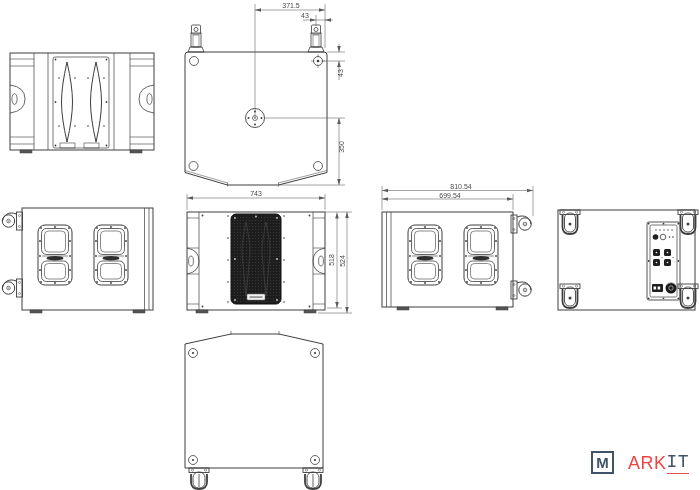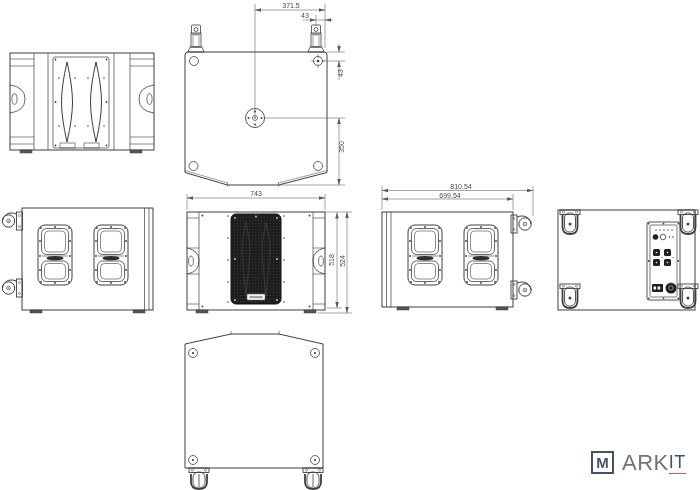--- a/index.html
+++ b/index.html
@@ -5,23 +5,23 @@
   html,body{margin:0;padding:0;background:#fff;}
   .canvas{position:relative;width:700px;height:490px;background:#fff;overflow:hidden;
           font-family:"Liberation Sans",sans-serif;}
   .view{position:absolute;}
   svg text{font-family:"Liberation Sans",sans-serif;font-size:7px;fill:#4a4a4a;}
   .logo{position:absolute;left:591px;top:451px;display:flex;align-items:flex-end;
         font-family:"Liberation Sans",sans-serif;}
   .logo-box{width:19px;height:19px;border:2.5px solid #41526b;display:flex;
             align-items:center;justify-content:center;font-weight:bold;font-size:15px;
             color:#41526b;background:#fff;}
-  .logo-ark{color:#737373;font-size:22px;letter-spacing:0.5px;margin-left:8px;line-height:22px;}
+  .logo-ark{color:#ef4444;font-size:18px;letter-spacing:0.5px;margin-left:14px;line-height:22px;}
   .logo-it{color:#41526b;font-size:18px;letter-spacing:0.5px;line-height:22px;
-           border-bottom:1.5px solid #e04f4b;}
+           border-bottom:1.5px solid #e04f4b;font-family:Liberation Mono, monospace;}
 </style>
 </head>
 <body>
 
 <div class="canvas">
 
   <svg class="view" style="left:8px;top:48px" width="150" height="110" viewBox="0 0 150 110">
     <g stroke="#3e3e3e" fill="none" stroke-width="1">
       <rect x="2" y="5" width="144" height="97"></rect>
 

